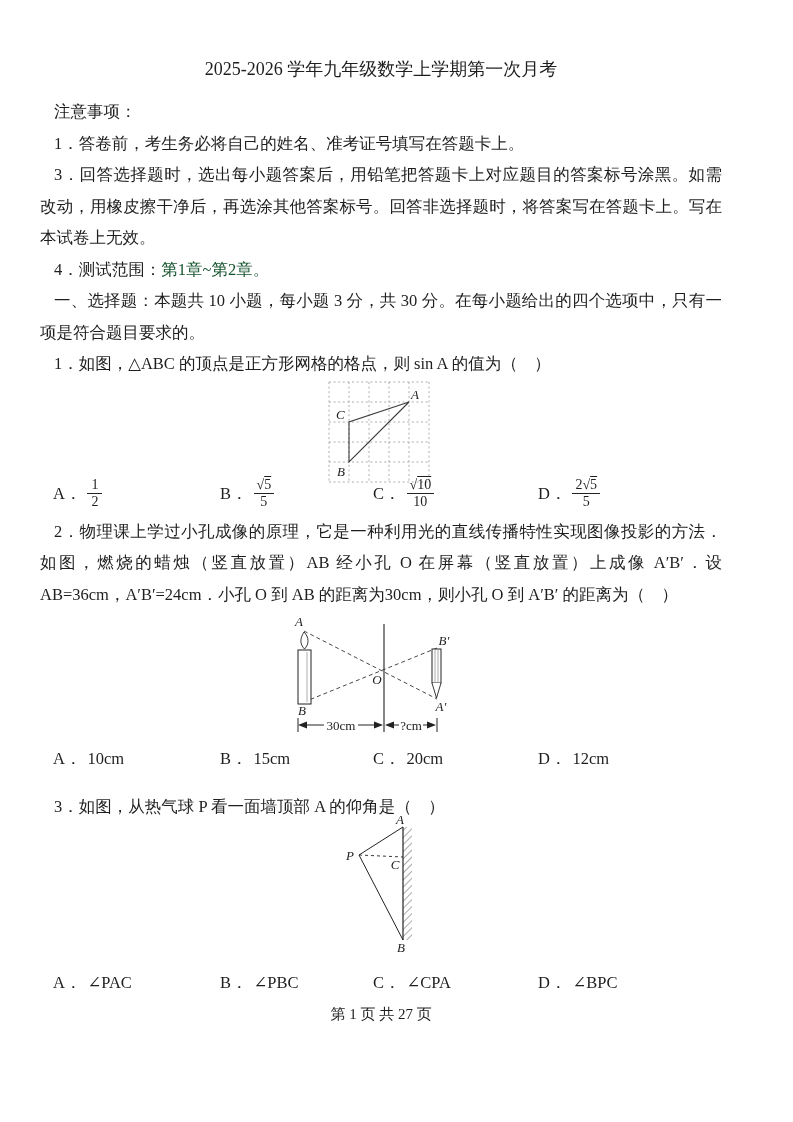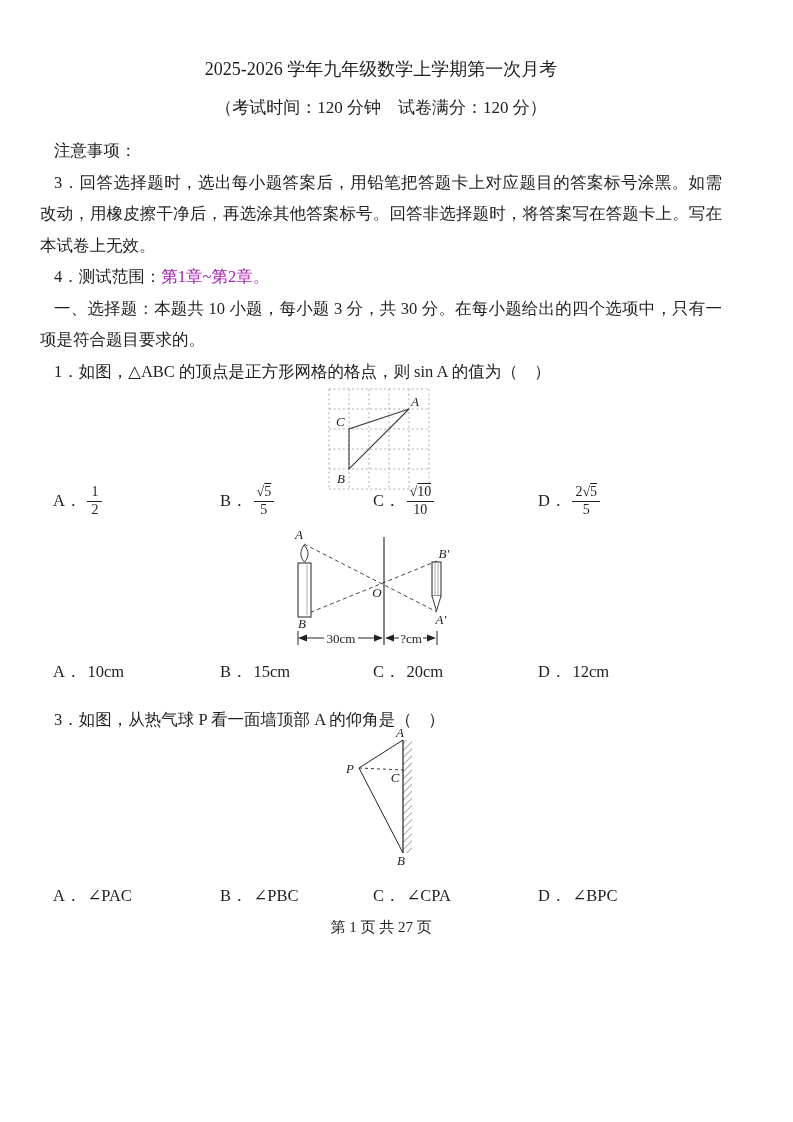--- a/index.html
+++ b/index.html
@@ -17,21 +17,21 @@
   .title{
     margin:0;text-align:center;font-size:18px;font-weight:normal;line-height:26px;
   }
   .subtitle{
     margin:13px 0 0 0;text-align:center;font-size:17px;line-height:26px;
   }
   .para{
     margin:0;text-align:justify;text-indent:14px;line-height:31.5px;
   }
   .notice-head{margin-top:14px;}
-  .red{color:#a21caf;}
+  .red{color:#14532d;}
   .section-head{
     margin:-2px 0 0 0;text-align:center;font-size:17px;font-weight:bold;line-height:28px;
   }
   .fig{display:flex;justify-content:center;}
   .fig svg{display:block;}
   .fig-1{margin-top:0;}
   .fig-2{margin-top:2px;}
   .fig-3{margin-top:-8px;}
   .opts{display:flex;align-items:center;margin-left:13px;line-height:32px;}
   .opt{display:flex;align-items:center;}
@@ -61,23 +61,23 @@
   }
   svg text.var{font-style:italic;font-size:13px;}
   svg text.dim{font-size:13px;}
 </style>
 </head>
 <body>
 
 <div class="page">
 
   <h1 class="title">2025-2026 学年九年级数学上学期第一次月考</h1>
-  <div class="subtitle">（考试时间：120 分钟　试卷满分：120 分）</div>
 
   <p class="para notice-head">注意事项：</p>
+  <p class="para">1．答卷前，考生务必将自己的姓名、准考证号填写在答题卡上。</p>
   <p class="para">3．回答选择题时，选出每小题答案后，用铅笔把答题卡上对应题目的答案标号涂黑。如需改动，用橡皮擦干净后，再选涂其他答案标号。回答非选择题时，将答案写在答题卡上。写在本试卷上无效。</p>
   <p class="para"><span>4．测试范围：</span><span class="red">第1章~第2章。</span></p>
 
   <p class="para">一、选择题：本题共 10 小题，每小题 3 分，共 30 分。在每小题给出的四个选项中，只有一项是符合题目要求的。</p>
 
   <p class="para">1．如图，△ABC 的顶点是正方形网格的格点，则 sin A 的值为（　）</p>
 
   <div class="fig fig-1">
     <svg width="110" height="104" viewBox="0 0 110 104">
       <g stroke="#9a9a9a" stroke-width="0.8" stroke-dasharray="2 2.6">
@@ -125,20 +125,21 @@
     </div>
     <div class="opt">
       <span class="opt-label">D．</span>
       <span class="frac">
         <span class="num"><span>2</span><span class="rad-sign">√</span><span class="radicand">5</span></span>
         <span class="den">5</span>
       </span>
     </div>
   </div>
 
+  <p class="para">2．物理课上学过小孔成像的原理，它是一种利用光的直线传播特性实现图像投影的方法．如图，燃烧的蜡烛（竖直放置）AB 经小孔 O 在屏幕（竖直放置）上成像 A′B′．设 AB=36cm，A′B′=24cm．小孔 O 到 AB 的距离为30cm，则小孔 O 到 A′B′ 的距离为（　）</p>
 
   <div class="fig fig-2">
     <svg width="230" height="125" viewBox="0 0 230 125">
       <g stroke="#333" stroke-width="0.9" stroke-dasharray="4 3">
         <line x1="38" y1="19" x2="171" y2="87"></line>
         <line x1="38" y1="90" x2="171" y2="36"></line>
       </g>
       <rect x="32" y="38" width="13" height="54" fill="#ffffff" stroke="#222" stroke-width="1"></rect>
       <line x1="41" y1="40" x2="41" y2="90" stroke="#999" stroke-width="0.8"></line>
       <path d="M38 20 C34 26 33.5 32 38.5 37 C43.5 32 43 25 38 20 Z" fill="#ffffff" stroke="#222" stroke-width="0.9"></path>

